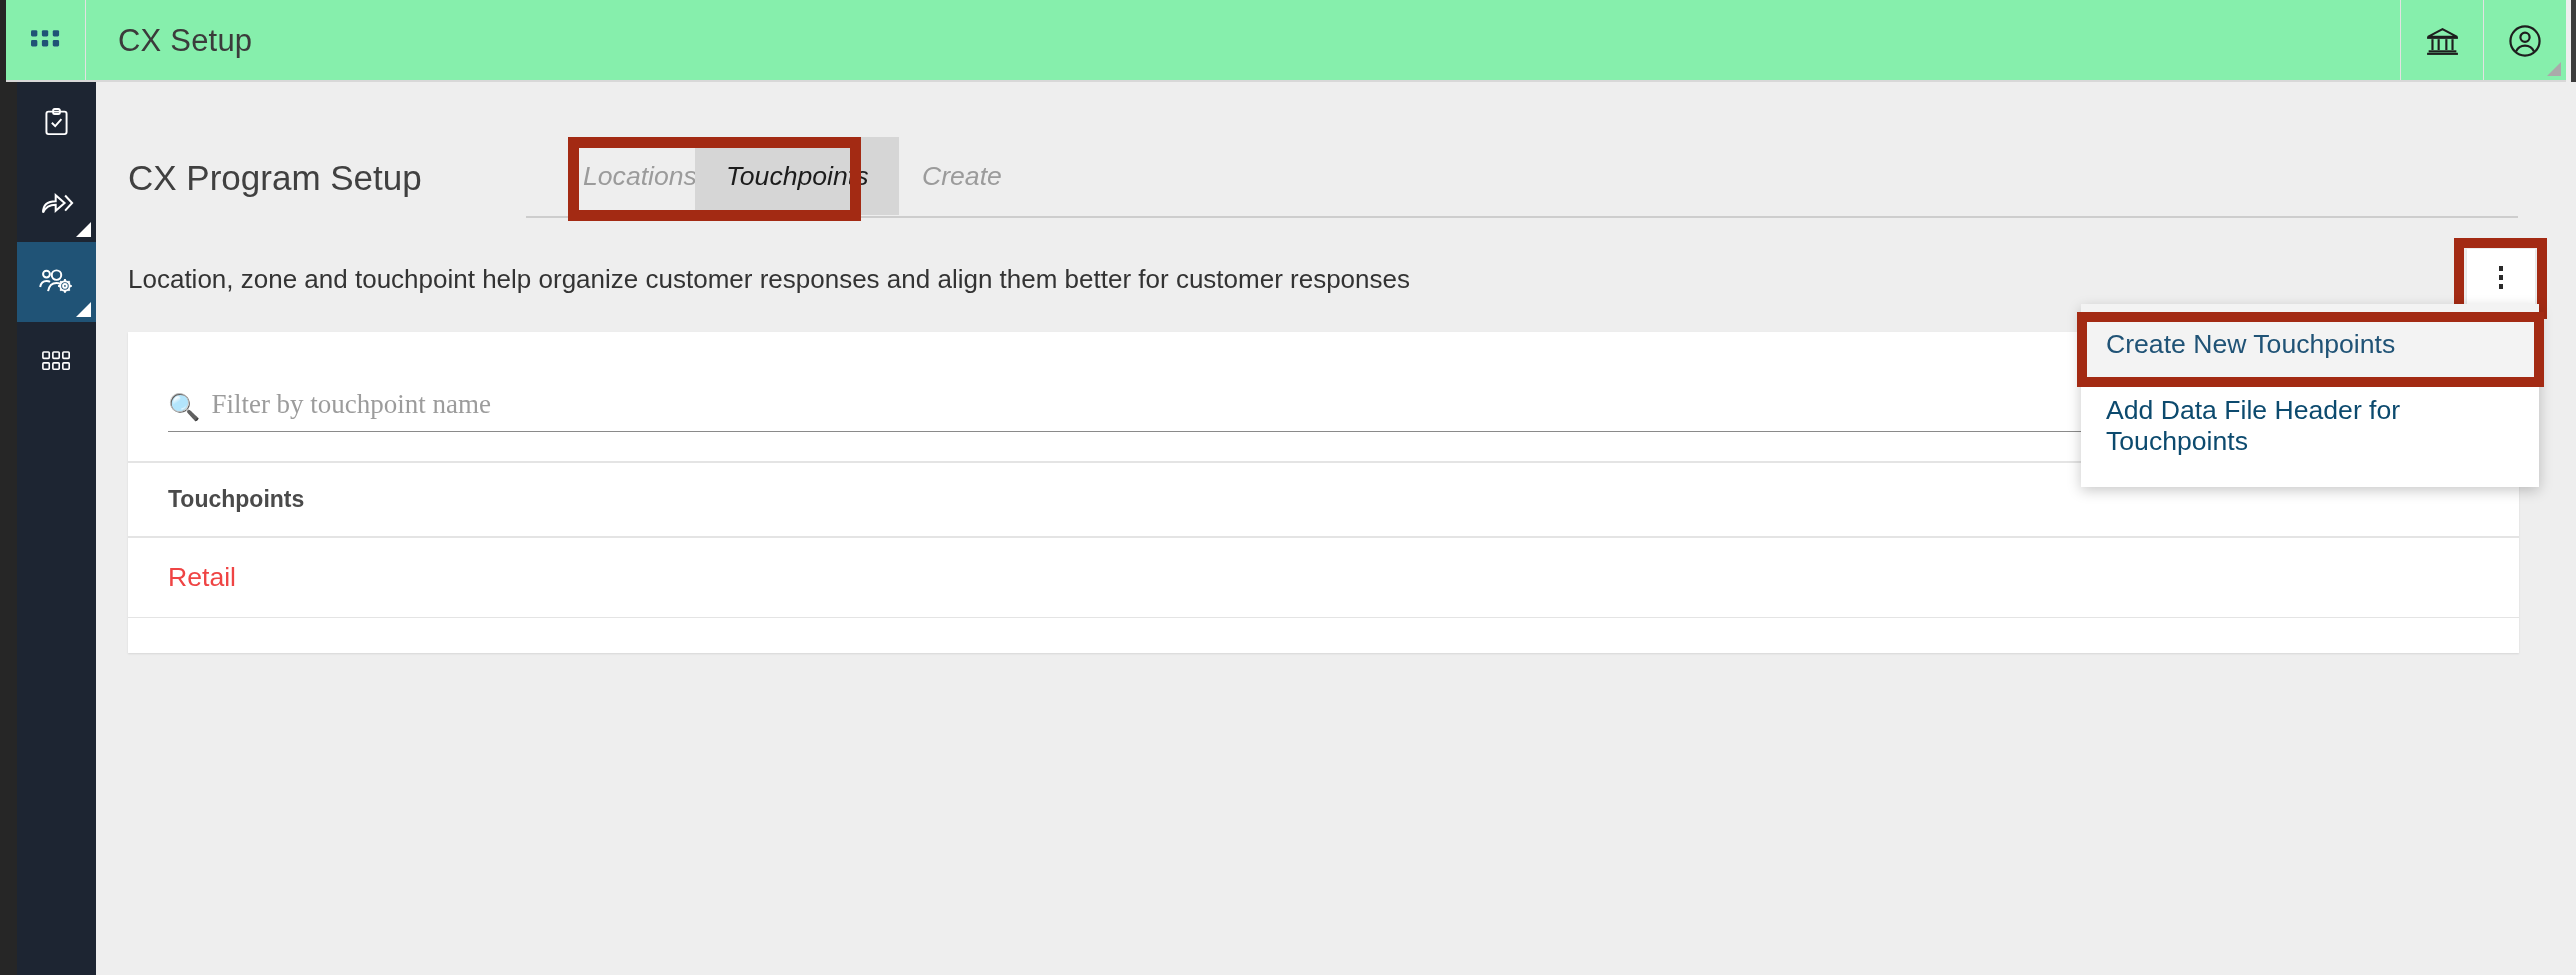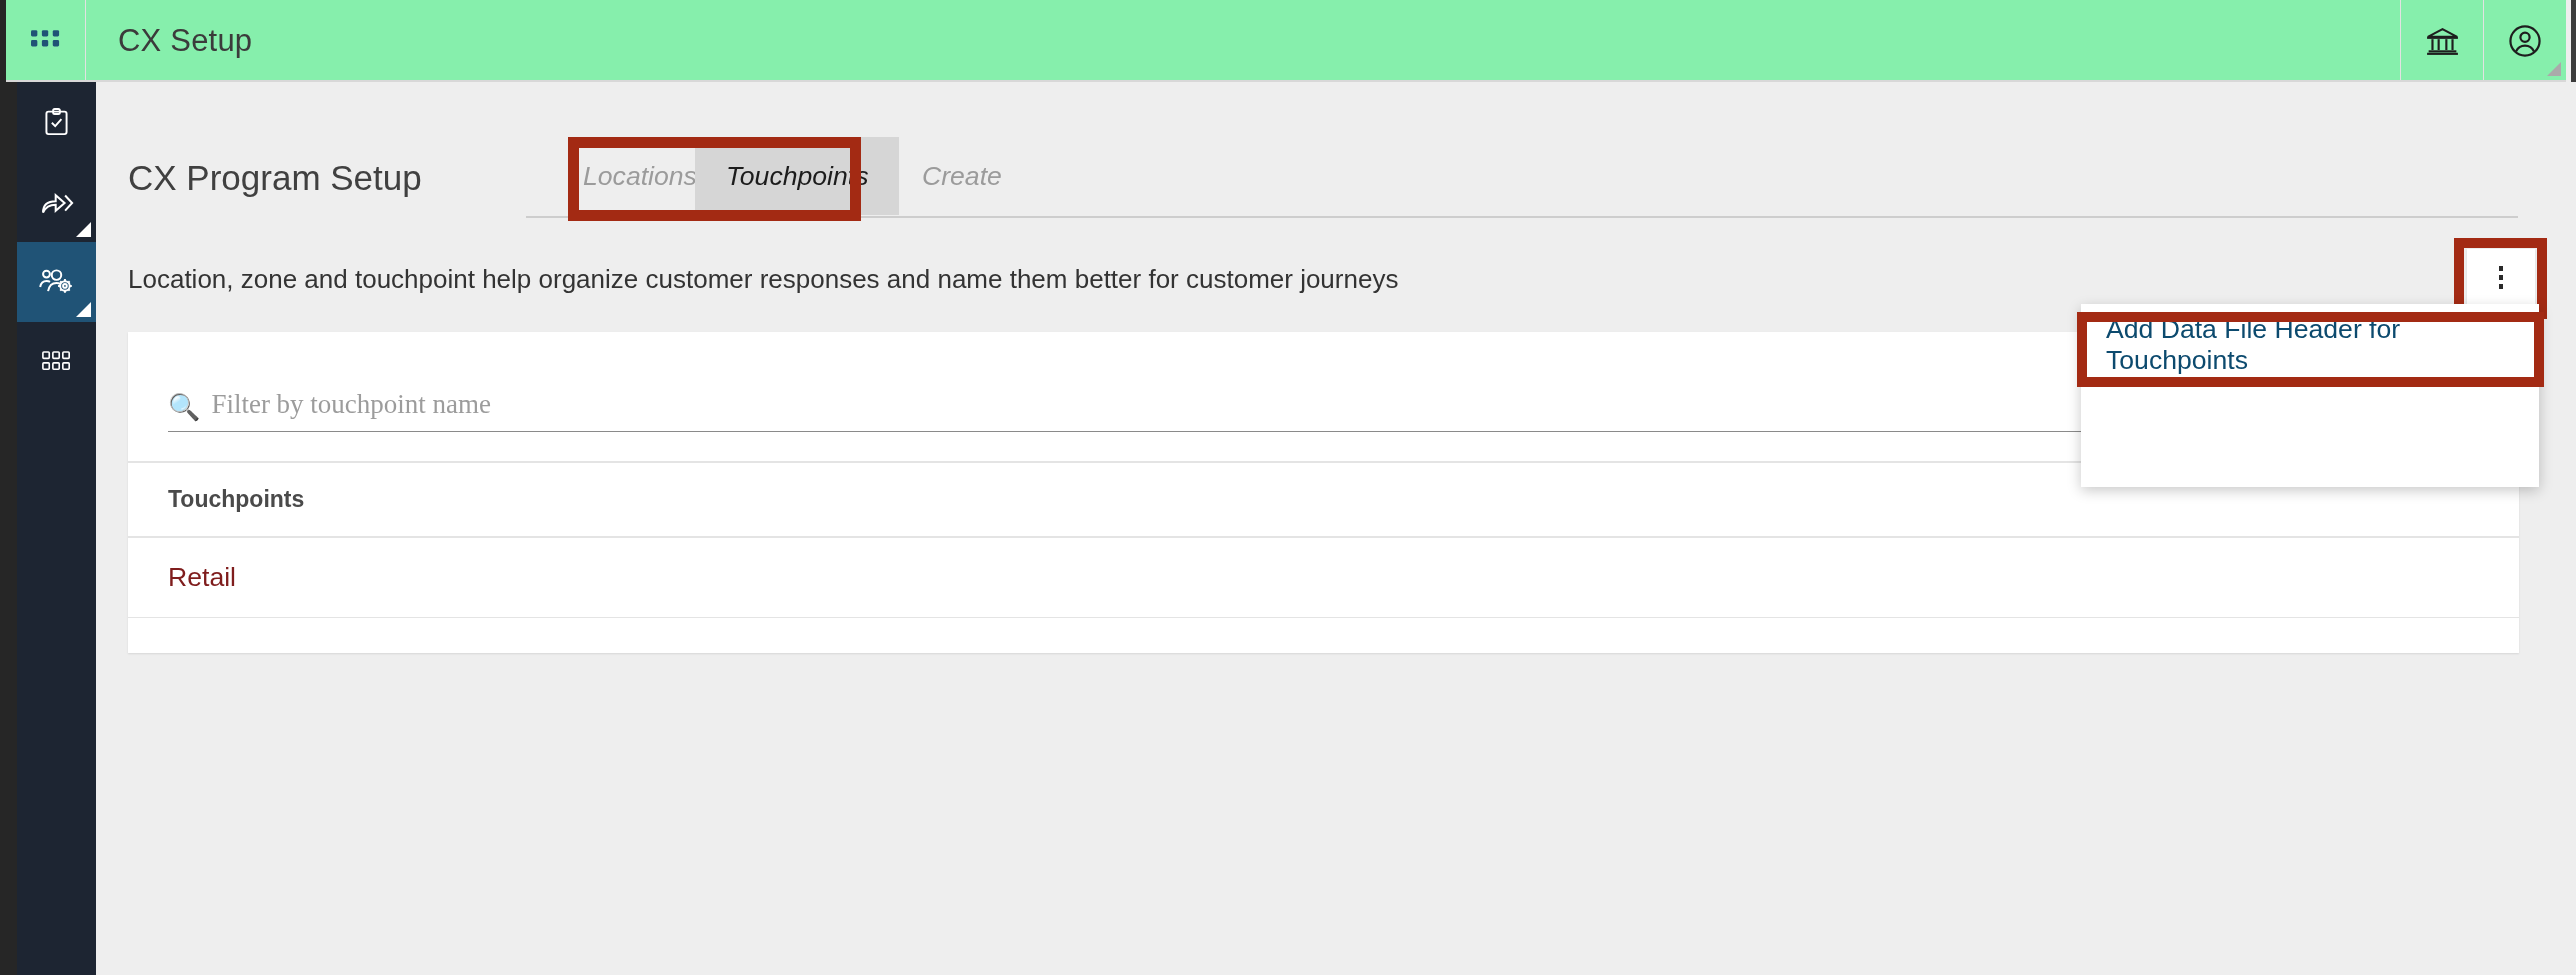--- a/index.html
+++ b/index.html
@@ -136,21 +136,21 @@
   }
   .filter-input::placeholder { color: #9c9c9c; }
 
   .card-divider { height: 1.8px; background: #e4e4e4; width: 100%; }
 
   .th-row { height: 73px; display: flex; align-items: center; padding-left: 40px; }
   .th-label { font-size: 23px; color: #4a4a4a; font-weight: bold; }
 
   .tr-row { height: 79px; display: flex; align-items: center; padding-left: 40px; }
   .tr-link {
-    font-size: 26.6px; color: #7f1d1d; text-decoration: none; cursor: pointer;
+    font-size: 26.6px; color: #ef4444; text-decoration: none; cursor: pointer;
   }
 
   
   .kebab {
     position: absolute; left: 2467px; top: 249px; width: 68px; height: 57px;
     background: #ffffff;
     display: flex; align-items: center; justify-content: center;
     cursor: pointer;
     box-shadow: 0 0.9px 1.8px rgba(0,0,0,.10);
   }
@@ -277,21 +277,21 @@
   <div class="headrow">
     <div class="page-title">CX Program Setup</div>
     <div class="tabs">
       <div class="tab" id="tab-locations">Locations</div>
       <div class="tab active" id="tab-touchpoints">Touchpoints</div>
       <div class="tab" id="tab-zones">Create</div>
     </div>
   </div>
   <div class="ann-tab"></div>
 
-  <div class="desc">Location, zone and touchpoint help organize customer responses and name them better for customer journeys</div>
+  <div class="desc">Location, zone and touchpoint help organize customer responses and align them better for customer responses</div>
 
   <div class="card">
 
     <div class="filter-zone">
       <div class="filter-wrap">
         <span class="search-glyph">🔍</span>
         <input class="filter-input" type="text" placeholder="Filter by touchpoint name" style="">
       </div>
     </div>
 
@@ -313,18 +313,19 @@
   <div class="kebab">
     <span class="kebab-dots">
       <i></i>
         <i></i>
         <i></i>
     </span>
   </div>
   <div class="ann-kebab"></div>
 
   <div class="menu">
+    <div class="menu-item hovered">Create New Touchpoints</div>
     <div class="menu-item">Add Data File Header for Touchpoints</div>
   </div>
   <div class="ann-menu"></div>
 
 </div>
 
 
 </body></html>

